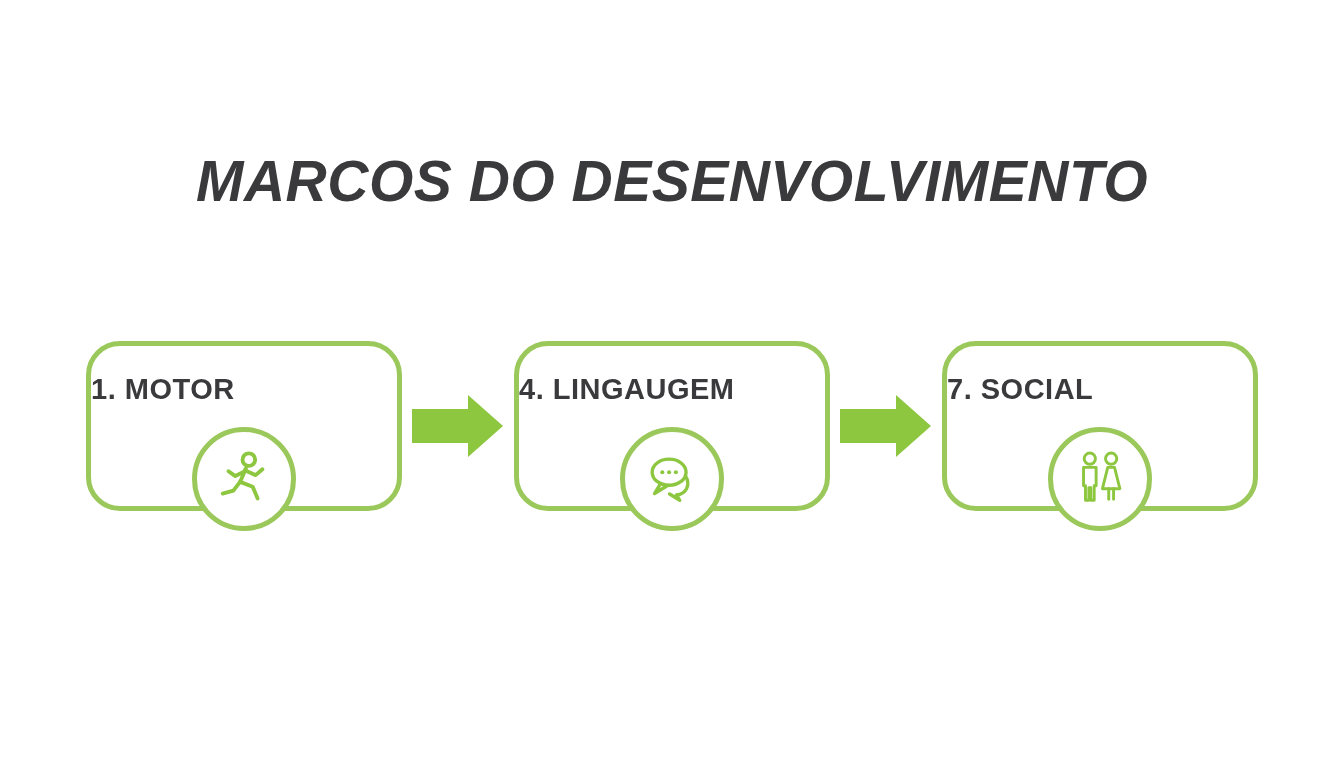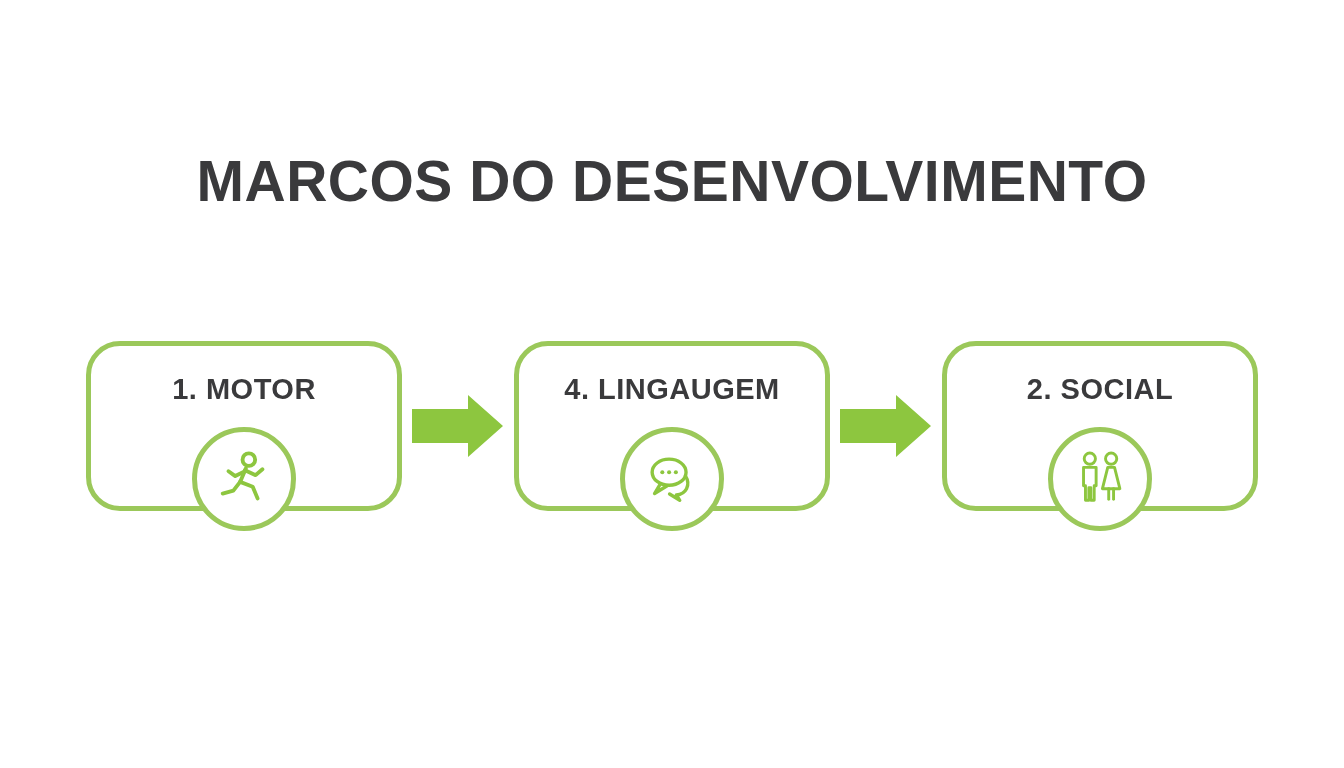--- a/index.html
+++ b/index.html
@@ -22,38 +22,39 @@
     position: relative;
   }
   .page-title {
     margin-top: 150px;
     text-align: center;
     font-size: 57px;
     font-weight: bold;
     letter-spacing: 0.5px;
     color: var(--text-dark);
     line-height: 1.1;
+    font-style: italic;
   }
   .flow {
     margin-top: 128px;
     display: flex;
     justify-content: center;
     align-items: center;
   }
   .step-card {
     position: relative;
     width: 316px;
     height: 170px;
     border: 5px solid var(--green-border);
     border-radius: 34px;
     background: var(--background);
   }
   .step-label {
     margin-top: 27px;
-    text-align: center;
+    text-align: left;
     font-size: 29px;
     font-weight: bold;
     letter-spacing: 0.5px;
     color: var(--text-dark);
     white-space: nowrap;
   }
   .icon-circle {
     position: absolute;
     left: 50%;
     bottom: -25px;
@@ -125,21 +126,21 @@
       </div>
     </div>
 
     <div class="arrow">
       <svg width="92" height="64" viewBox="0 0 92 64">
         <polygon points="0,15 56,15 56,1 91,32 56,63 56,49 0,49" fill="currentColor"></polygon>
       </svg>
     </div>
 
     <div class="step-card">
-      <div class="step-label">2. SOCIAL</div>
+      <div class="step-label">7. SOCIAL</div>
       <div class="icon-circle">
         <span>
           <svg width="62" height="62" viewBox="0 0 64 64" fill="none" stroke="currentColor" stroke-width="3" stroke-linecap="round" stroke-linejoin="round">
 
             <circle cx="21.5" cy="11" r="5.8"></circle>
             <path d="M15 20 L28 20 L28 39 L26 39 L26 54 L22.5 54 L22.5 41 L20.5 41 L20.5 54 L17 54 L17 39 L15 39 Z"></path>
 
             <circle cx="43.5" cy="11" r="5.8"></circle>
             <path d="M40 20 L47 20 L52.5 42 L34.5 42 Z"></path>
             <path d="M41 42 L41 53"></path>

